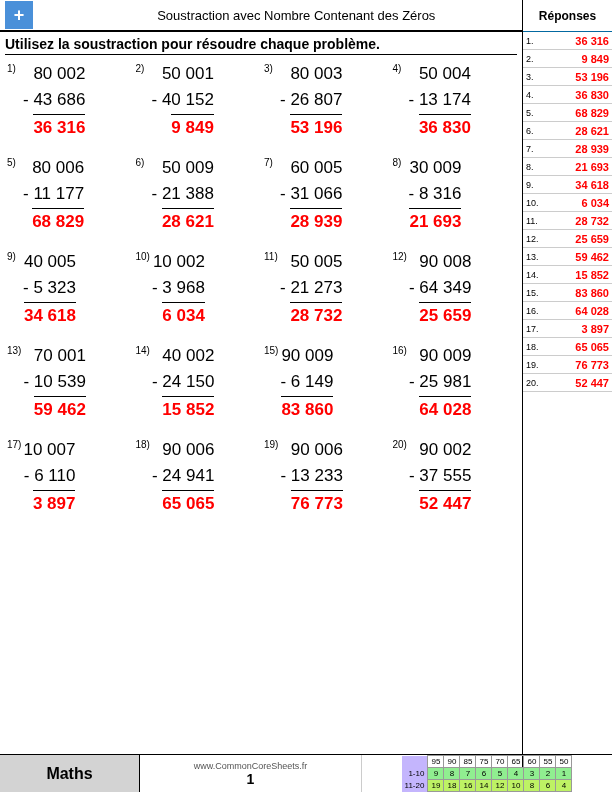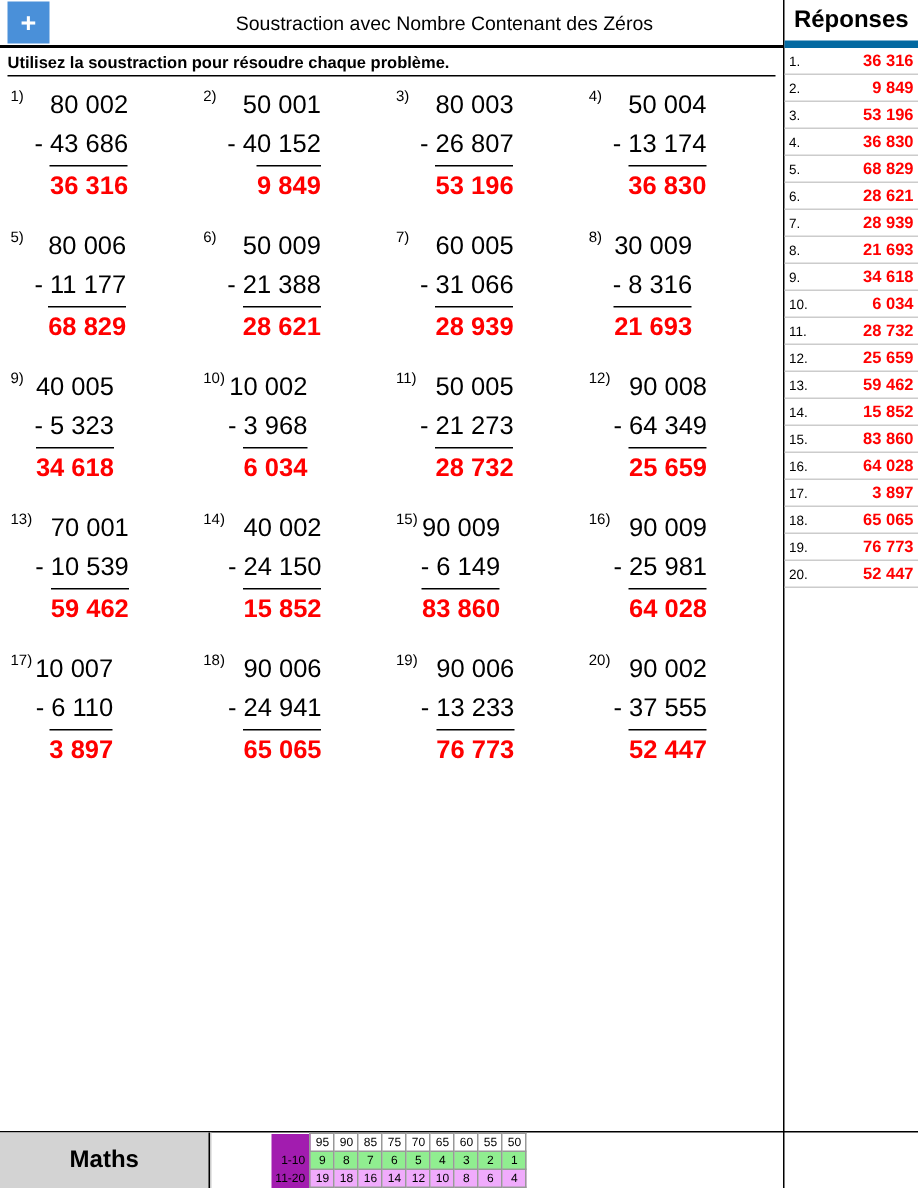--- a/index.html
+++ b/index.html
@@ -59,22 +59,22 @@
       right: 0;
       top: 0;
       width: 90px;
       border-left: 1px solid #000;
       height: 100%;
       background: white;
     }
     .responses-header {
       text-align: center;
       font-weight: bold;
-      font-size: 16px;
-      border-bottom: 5px solid #0369a1;
+      font-size: 12px;
+      border-bottom: 1px solid #0369a1;
       padding: 3px 0;
       height: 32px;
       display: flex;
       align-items: center;
       justify-content: center;
     }
     .response-item {
       display: flex;
       align-items: center;
       border-bottom: 1px solid #ccc;
@@ -99,21 +99,21 @@
     .main-content {
       position: absolute;
       left: 0;
       right: 90px;
       top: 32px;
       bottom: 0;
       padding: 4px 5px;
     }
 
     .instruction {
-      font-size: 11px;
+      font-size: 14px;
       font-weight: bold;
       margin-bottom: 4px;
       border-bottom: 1px solid #000;
       padding-bottom: 2px;
     }
 
     
     .row-group {
       display: grid;
       grid-template-columns: repeat(4, 1fr);
@@ -211,28 +211,28 @@
     }
 
     .score-table td {
       border: 1px solid #999;
       padding: 1px 3px;
       text-align: center;
       min-width: 16px;
     }
 
     .score-table td.label-cell {
-      background: #a21caf;
+      background: #c4b5fd;
       border: none;
       text-align: right;
       padding-right: 3px;
     }
 
     .score-row-green td { background: #90ee90; }
-    .score-row-yellow td { background: #f0abfc; }
+    .score-row-yellow td { background: #bef264; }
   </style>
 </head>
 <body>
 
 <div class="header">
   <div class="logo-box">
     <span class="logo-plus">+</span>
   </div>
   <span class="header-title">Soustraction avec Nombre Contenant des Zéros</span>
   <span class="header-nom">Nom:</span>
@@ -499,20 +499,24 @@
             <div class="prow result">52 447</div>
           </div>
         </div>
       </div>
     </div>
 </div>
 
 <div class="footer">
   <div class="footer-maths">
     <span>Maths</span>
+  </div>
+  <div class="footer-center">
+    <span class="footer-url">www.CommonCoreSheets.fr</span>
+    <span class="footer-page">1</span>
   </div>
   <div class="footer-scores">
     <table class="score-table">
       <thead>
         <tr>
           <td class="label-cell"></td>
           <td>95</td>
             <td>90</td>
             <td>85</td>
             <td>75</td>

